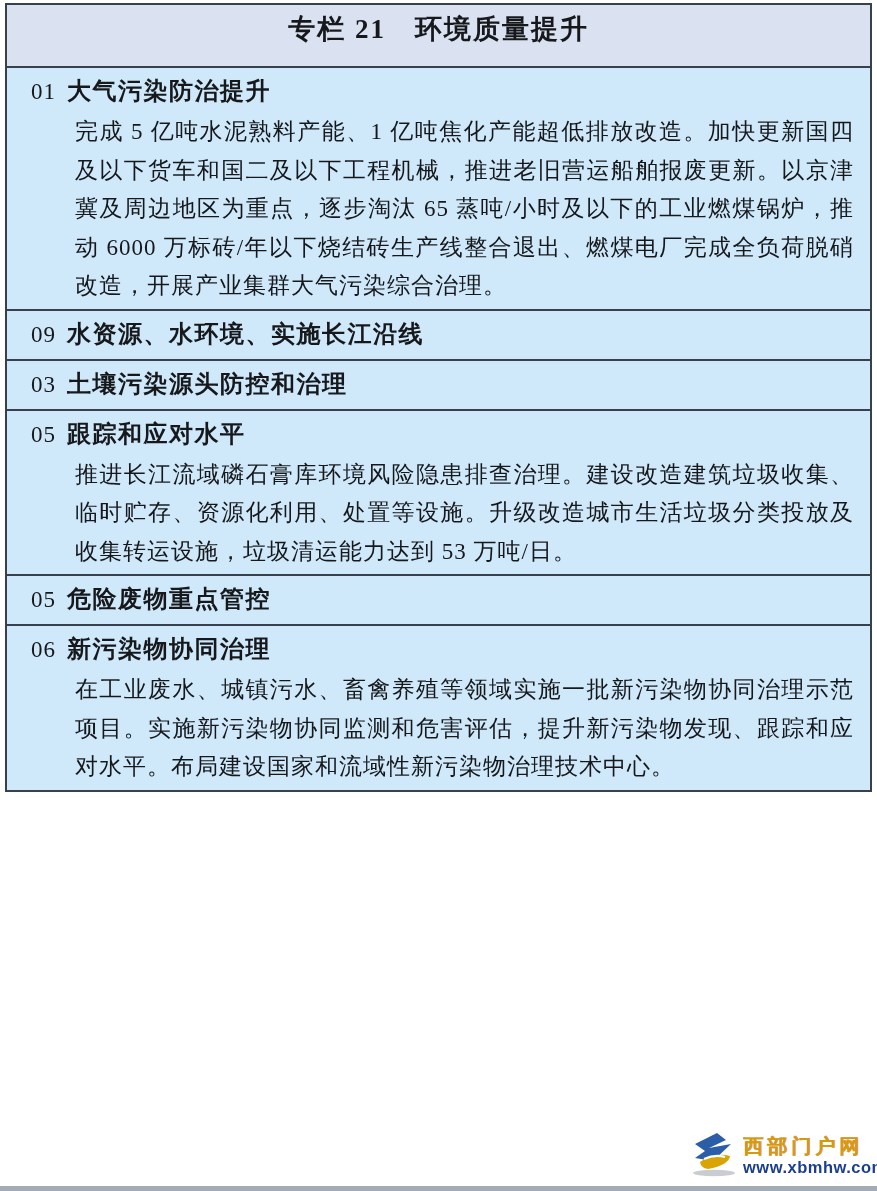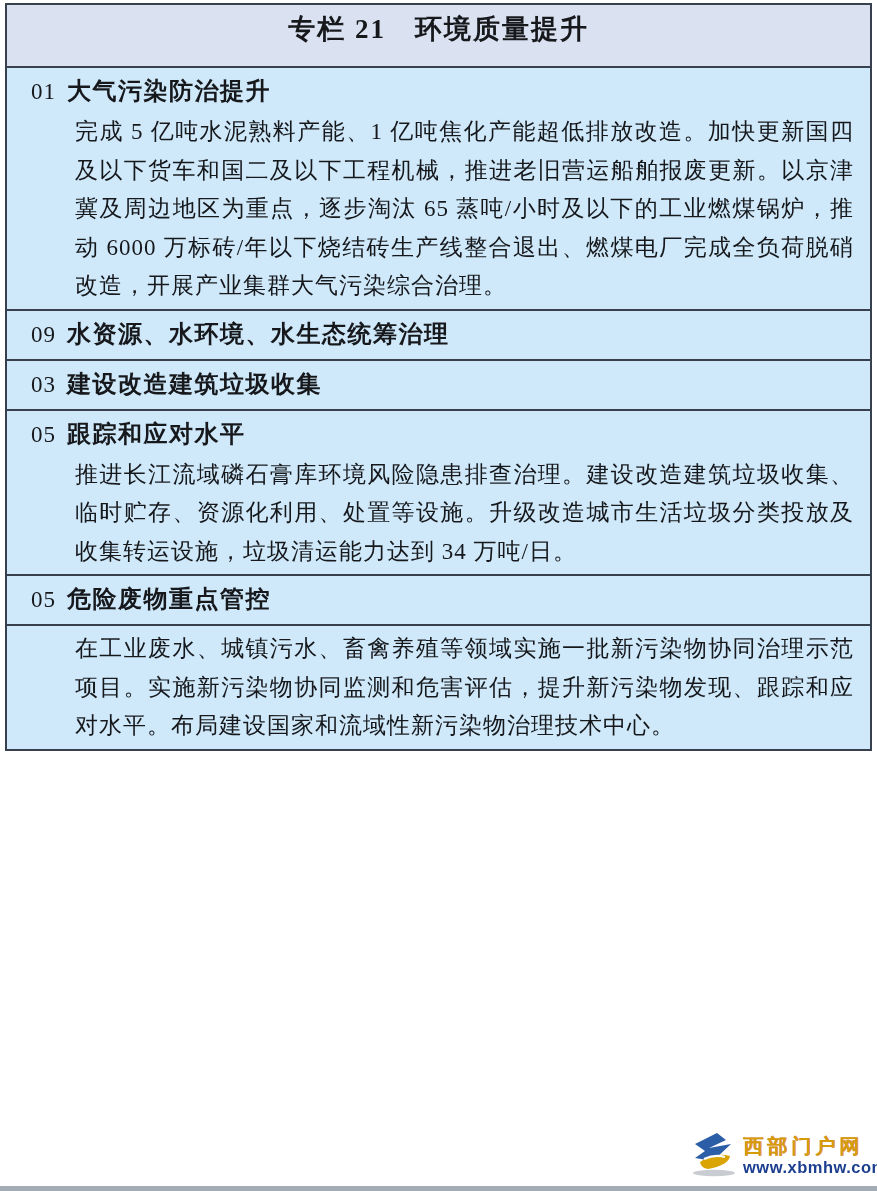--- a/index.html
+++ b/index.html
@@ -65,44 +65,47 @@
 
   <section class="sec">
     <div class="sec-head">
       <span class="num">01</span><span class="stitle">大气污染防治提升</span>
     </div>
     <p class="sbody">完成 5 亿吨水泥熟料产能、1 亿吨焦化产能超低排放改造。加快更新国四及以下货车和国二及以下工程机械，推进老旧营运船舶报废更新。以京津冀及周边地区为重点，逐步淘汰 65 蒸吨/小时及以下的工业燃煤锅炉，推动 6000 万标砖/年以下烧结砖生产线整合退出、燃煤电厂完成全负荷脱硝改造，开展产业集群大气污染综合治理。</p>
   </section>
 
   <section class="sec">
     <div class="sec-head">
-      <span class="num">09</span><span class="stitle">水资源、水环境、水生态统筹治理</span>
+      <span class="num">09</span><span class="stitle">水资源、水环境、实施长江沿线</span>
     </div>
   </section>
 
   <section class="sec">
     <div class="sec-head">
-      <span class="num">03</span><span class="stitle">建设改造建筑垃圾收集</span>
+      <span class="num">03</span><span class="stitle">土壤污染源头防控和治理</span>
     </div>
   </section>
 
   <section class="sec">
     <div class="sec-head">
       <span class="num">05</span><span class="stitle">跟踪和应对水平</span>
     </div>
-    <p class="sbody">推进长江流域磷石膏库环境风险隐患排查治理。建设改造建筑垃圾收集、临时贮存、资源化利用、处置等设施。升级改造城市生活垃圾分类投放及收集转运设施，垃圾清运能力达到 34 万吨/日。</p>
+    <p class="sbody">推进长江流域磷石膏库环境风险隐患排查治理。建设改造建筑垃圾收集、临时贮存、资源化利用、处置等设施。升级改造城市生活垃圾分类投放及收集转运设施，垃圾清运能力达到 53 万吨/日。</p>
   </section>
 
   <section class="sec">
     <div class="sec-head">
       <span class="num">05</span><span class="stitle">危险废物重点管控</span>
     </div>
   </section>
 
   <section class="sec">
+    <div class="sec-head">
+      <span class="num">06</span><span class="stitle">新污染物协同治理</span>
+    </div>
     <p class="sbody">在工业废水、城镇污水、畜禽养殖等领域实施一批新污染物协同治理示范项目。实施新污染物协同监测和危害评估，提升新污染物发现、跟踪和应对水平。布局建设国家和流域性新污染物治理技术中心。</p>
   </section>
 </div>
 
 <div class="bottom-strip"></div>
 
 <div class="watermark">
   <span class="wm-logo">
     <svg width="50" height="50" viewBox="0 0 50 50" aria-hidden="true">
       <ellipse cx="26" cy="44" rx="21" ry="3.2" fill="#c9ccd1"></ellipse>

